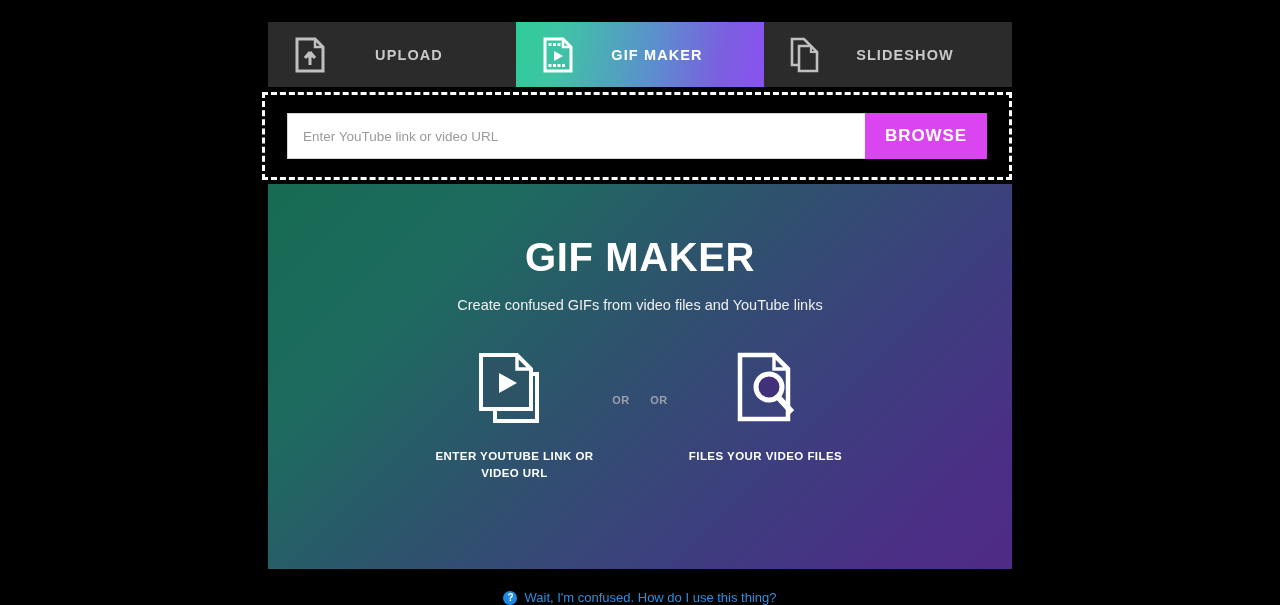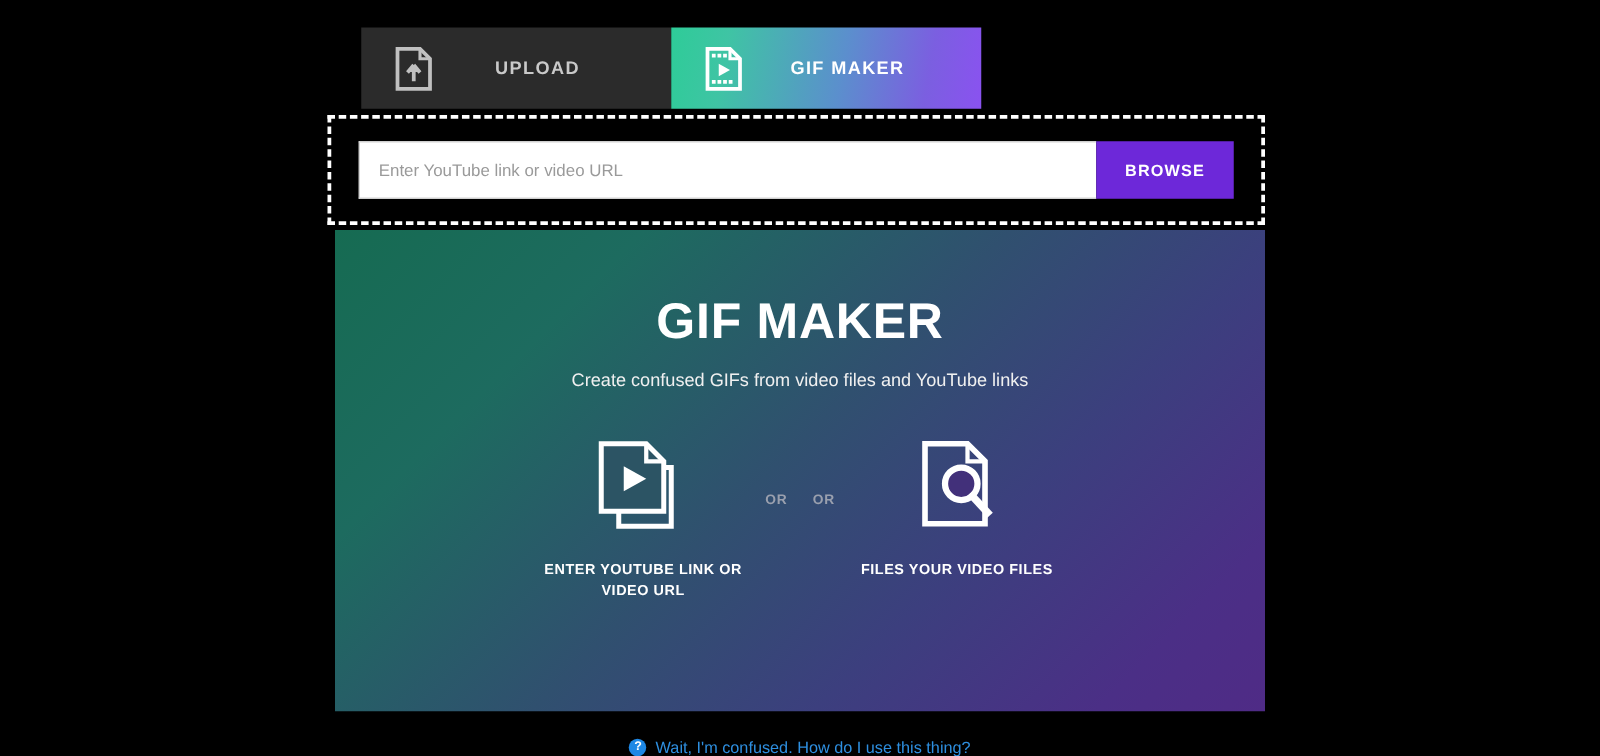--- a/index.html
+++ b/index.html
@@ -25,21 +25,20 @@
     left: 268px;
     top: 22px;
     width: 744px;
   }
 
   
   .tab-bar {
     display: flex;
     width: 812px;
     height: 65px;
-    margin-left: 21px;
   }
 
   .tab {
     display: flex;
     align-items: center;
     height: 65px;
     background: #2b2b2b;
     cursor: pointer;
     user-select: none;
   }
@@ -98,27 +97,27 @@
     font-family: "Liberation Sans", sans-serif;
     font-size: 13.5px;
     color: #333333;
     padding: 0 15px;
     outline: none;
   }
 
   .url-input::placeholder { color: #9a9a9a; }
 
   .browse-button {
-    width: 110px;
+    width: 122px;
     height: 46px;
-    background: #6d28d9;
+    background: #d946ef;
     border: none;
     color: #ffffff;
     font-family: "Liberation Sans", sans-serif;
-    font-size: 13px;
+    font-size: 17px;
     font-weight: bold;
     letter-spacing: 0.9px;
     cursor: pointer;
   }
 
   
   .hero {
     position: absolute;
     left: 0;
     top: 162px;
@@ -248,20 +247,30 @@
             <rect x="5.5" y="27" width="3" height="3" fill="#ffffff"></rect>
             <rect x="10" y="27" width="3" height="3" fill="#ffffff"></rect>
             <rect x="14.5" y="27" width="3" height="3" fill="#ffffff"></rect>
             <rect x="19" y="27" width="3" height="3" fill="#ffffff"></rect>
             <path d="M11 14 L20 19 L11 24 Z" fill="#ffffff"></path>
           </svg>
         </span>
         <span class="tab-label">GIF MAKER</span>
       </div>
 
+      <div class="tab tab-slideshow">
+        <span class="tab-icon">
+          <svg width="32" height="36" viewBox="0 0 32 36" fill="none">
+            <path d="M2 2 H14 L20 8 V28 H2 Z" stroke="#c0c0c0" stroke-width="2.6" fill="none"></path>
+            <path d="M9 9 H21 L27 15 V34 H9 Z" stroke="#c0c0c0" stroke-width="2.6" fill="#2b2b2b"></path>
+            <path d="M21 9 V15 H27" stroke="#c0c0c0" stroke-width="2.2" fill="none"></path>
+          </svg>
+        </span>
+        <span class="tab-label">SLIDESHOW</span>
+      </div>
 
     </div>
 
     <div class="dropzone">
       <div class="url-row">
         <input class="url-input" type="text" placeholder="Enter YouTube link or video URL" style="">
         <button class="browse-button">BROWSE</button>
       </div>
     </div>
 

